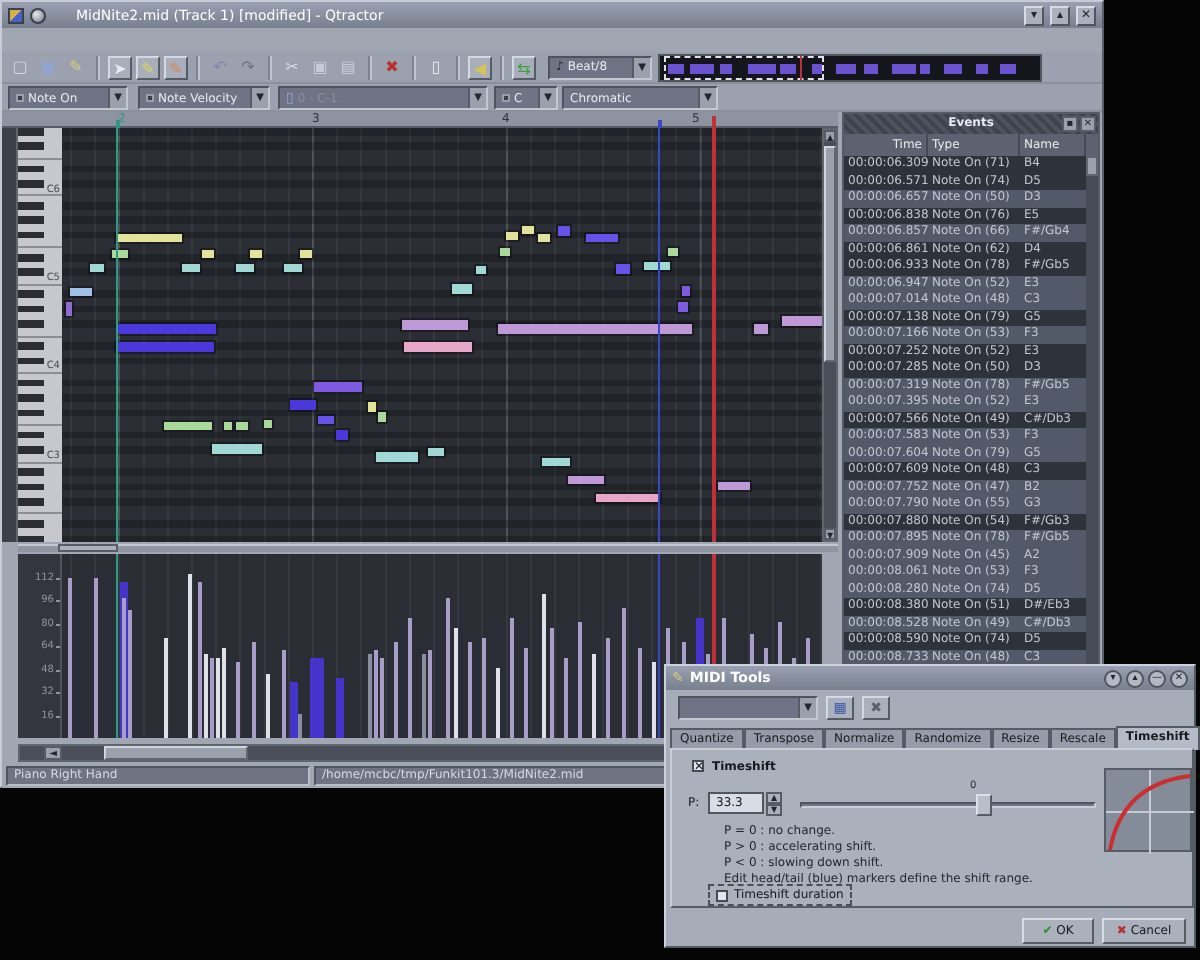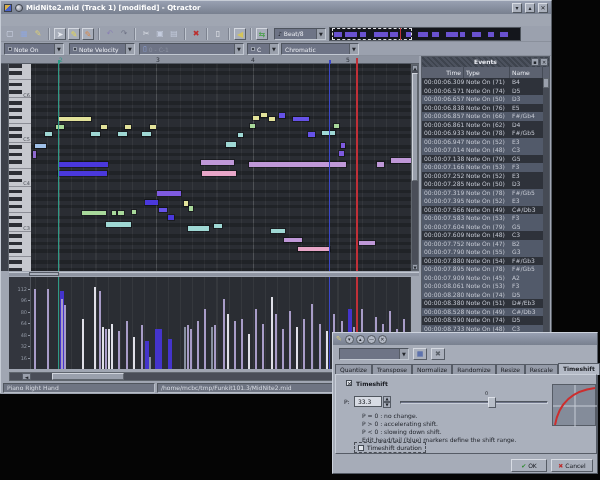--- a/index.html
+++ b/index.html
@@ -7,21 +7,21 @@
     font-family:"DejaVu Sans",sans-serif;}
   .abs{position:absolute;}
   #desktop{position:absolute;left:0;top:0;width:600px;height:480px;background:#050505;}
   
   #main{left:0;top:0;width:552px;height:394px;background:#a0a6b2;
     border:1px solid #5a6068;border-top-color:#c6ccd6;border-left-color:#c6ccd6;}
   #titlebar{left:0;top:0;width:550px;height:13px;
     background:linear-gradient(#98a0b2,#78808f);display:flex;align-items:center;gap:3px;padding:0 3px;}
   .appicon{width:8px;height:8px;background:linear-gradient(135deg,#d8b04a 50%,#4a62c8 50%);border:1px solid #3a3f48;}
   .appicon2{width:8px;height:8px;border-radius:50%;background:radial-gradient(circle at 35% 35%,#e8e8ee,#707888);border:1px solid #3a3f48;}
-  #title{flex:1;color:#fff;font-size:7px;font-weight:bold;white-space:nowrap;overflow:hidden;}
+  #title{flex:1;color:#fff;font-size:7px;font-weight:normal;white-space:nowrap;overflow:hidden;margin-left:12px;}
   .winbtn{width:10px;height:10px;background:#aab0bc;border:1px solid #50565e;
     border-top-color:#d8dce4;border-left-color:#d8dce4;font-size:6px;line-height:8px;
     text-align:center;color:#23262c;}
   #menubar{left:0;top:13px;width:550px;height:11px;background:#a0a6b2;display:flex;gap:10px;
     align-items:center;padding:0 5px;border-bottom:1px solid #8a909c;}
   .menuitem{font-size:7px;color:#14161c;}
   
   #toolbar1{left:0;top:25px;width:550px;height:16px;background:#9ba1ae;display:flex;align-items:center;
     gap:2px;padding:0 3px;border-bottom:1px solid #8a909c;}
   .tbicon{width:12px;height:12px;font-size:8px;line-height:12px;text-align:center;}
@@ -612,20 +612,21 @@
         </div>
       <div id="evscroll" class="abs">
         <span id="evthumb"></span>
       </div>
     </div>
   </div>
 
   <div id="dialog" class="abs">
     <div id="dlgtitle" class="abs">
       <span style="color:#d8cc7a;font-size:7px;">✎</span>
+      <span class="t">MIDI Tools</span>
       <span id="dlgbtns" style="display:flex;gap:2px;">
           <div class="dlgbtn">▾</div>
           <div class="dlgbtn">▴</div>
           <div class="dlgbtn">—</div>
           <div class="dlgbtn">✕</div>
         </span>
     </div>
     <span id="presetcombo" class="combo abs">
       <span class="arrow">▼</span>
     </span>

